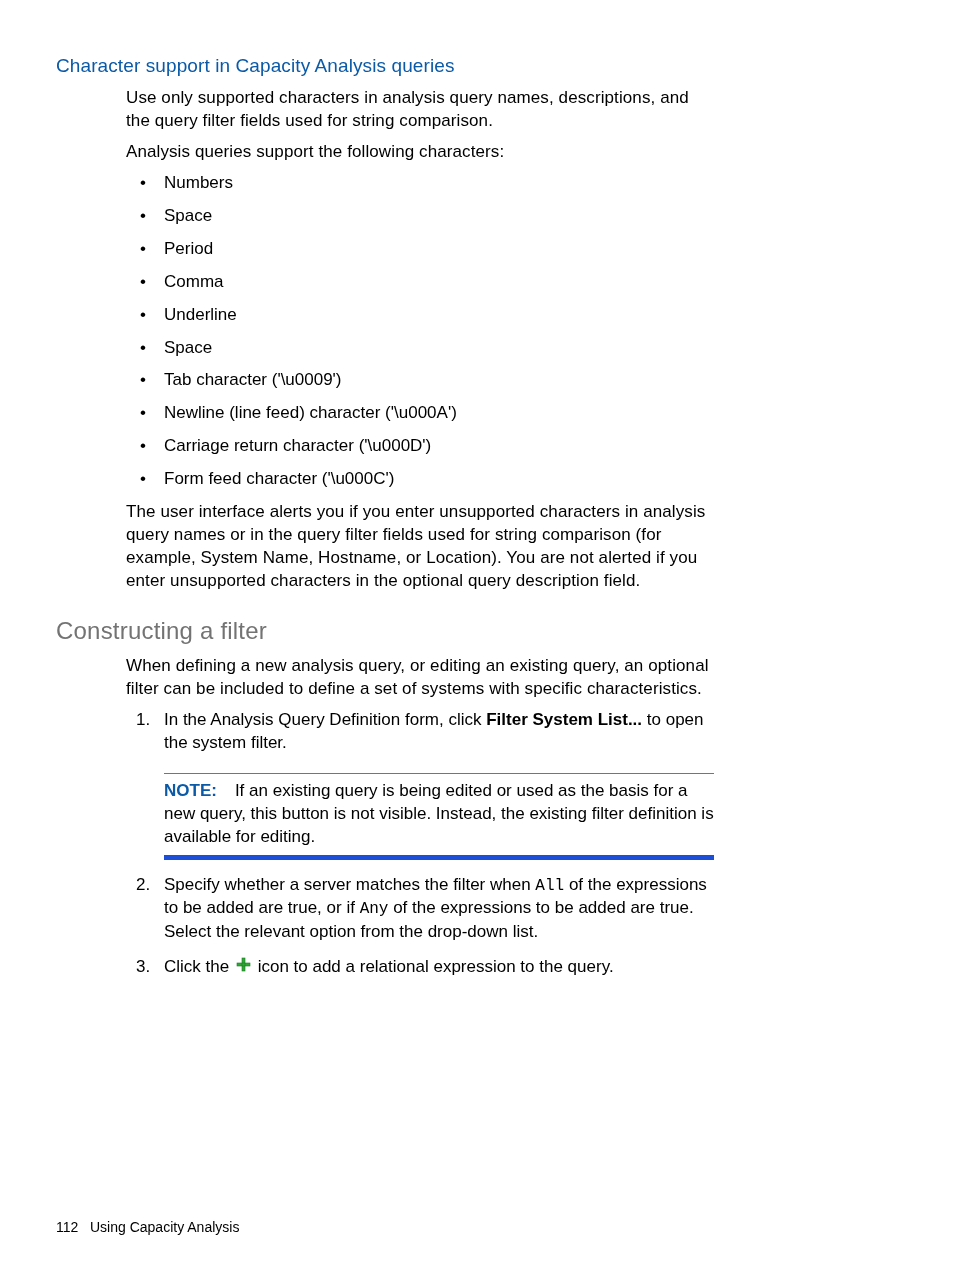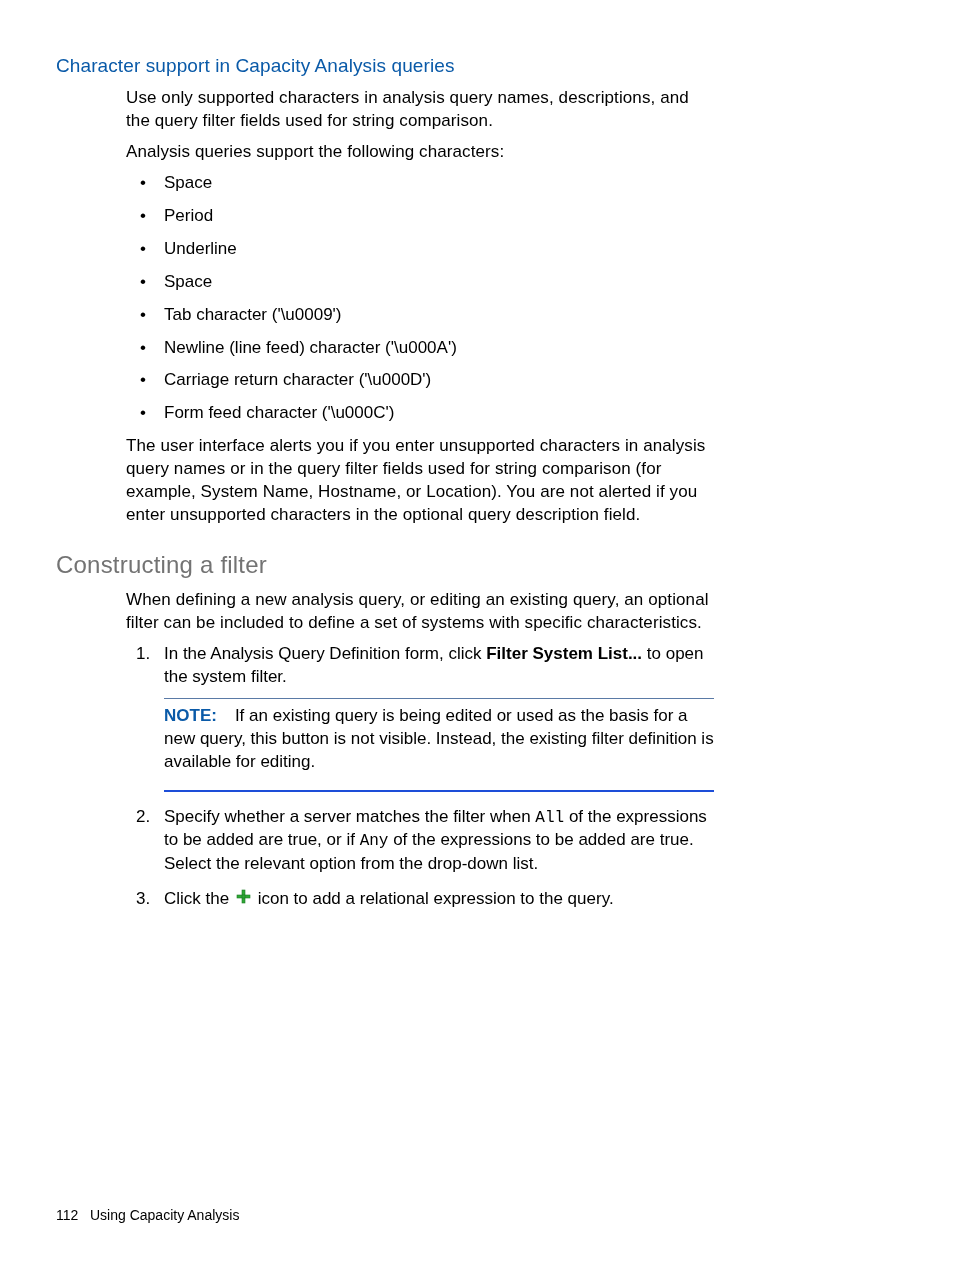--- a/index.html
+++ b/index.html
@@ -90,36 +90,36 @@
   ol.steps > li::before {
     content: counter(step) ".";
     position: absolute;
     left: 2px;
     top: 0;
     font-weight: 400;
   }
   .bold { font-weight: 700; }
   .note-box {
     border-top: 1px solid #5a7aa6;
-    border-bottom: 2px solid #1d4ed8;
-    padding: 6px 0 16px 0;
-    margin: 9px 0 14px 0;
+    border-bottom: 5px solid #1d4ed8;
+    padding: 6px 0 6px 0;
+    margin: 18px 0 14px 0;
   }
   .note-label {
     font-weight: 700;
     color: #0a5aa8;
     margin-right: 18px;
   }
   .mono {
     font-family: "Courier New", monospace;
     font-size: 16px;
   }
   .footer {
     position: absolute;
-    bottom: 48px;
+    bottom: 36px;
     left: 56px;
     font-size: 14px;
     font-weight: 400;
     font-family: "Futura", "Century Gothic", Arial, sans-serif;
     color: #000;
   }
   .plus-icon {
     display: inline-block;
     vertical-align: middle;
     margin: 0 2px;
@@ -130,22 +130,24 @@
 
 <div class="page">
 
   <div class="h3">Character support in Capacity Analysis queries</div>
 
   <div class="body-indent">
     <p>Use only supported characters in analysis query names, descriptions, and the query filter fields used for string comparison.</p>
     <p>Analysis queries support the following characters:</p>
 
     <ul class="bullets">
+      <li>Numbers</li>
       <li>Space</li>
       <li>Period</li>
+      <li>Comma</li>
       <li>Underline</li>
       <li>Space</li>
       <li>Tab character ('\u0009')</li>
       <li>Newline (line feed) character ('\u000A')</li>
       <li>Carriage return character ('\u000D')</li>
       <li>Form feed character ('\u000C')</li>
     </ul>
 
     <p>The user interface alerts you if you enter unsupported characters in analysis query names or in the query filter fields used for string comparison (for example, System Name, Hostname, or Location). You are not alerted if you enter unsupported characters in the optional query description field.</p>
   </div>

